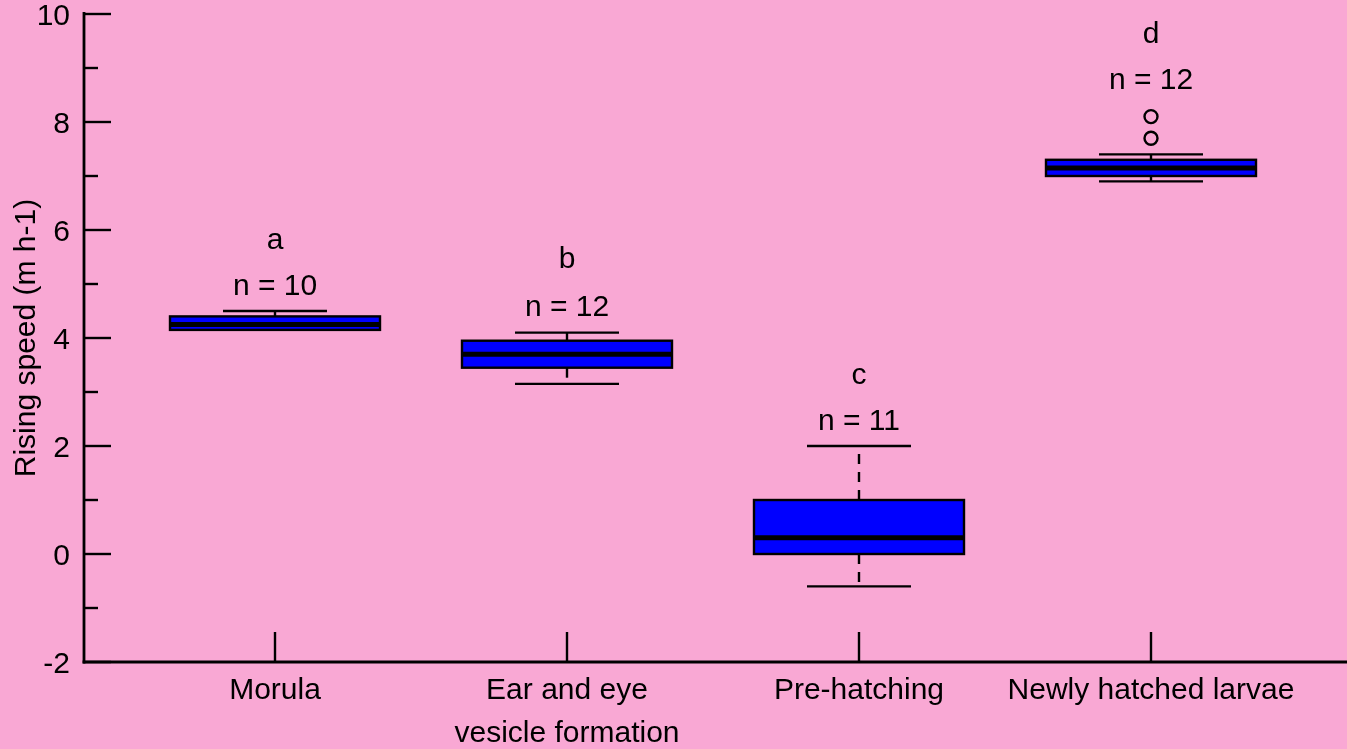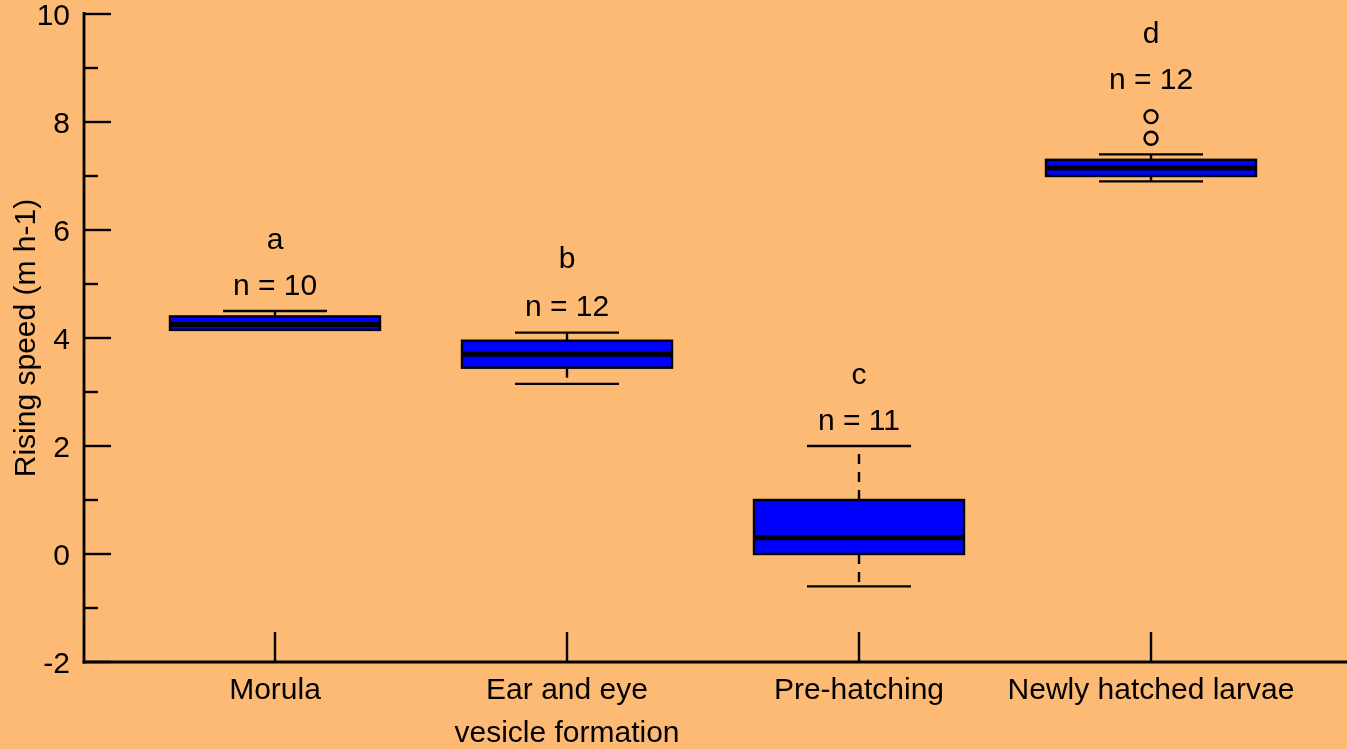--- a/index.html
+++ b/index.html
@@ -4,21 +4,21 @@
 <style>
   html, body {
     margin: 0;
     padding: 0;
     background: #ffffff;
   }
   .figure-wrap {
     position: relative;
     width: 1347px;
     height: 749px;
-    background: #fdba74;
+    background: #f9a8d4;
     font-family: "Liberation Sans", sans-serif;
     overflow: hidden;
   }
   svg text {
     font-family: "Liberation Sans", sans-serif;
     fill: #000000;
   }
 </style>
 </head>
 <body>

